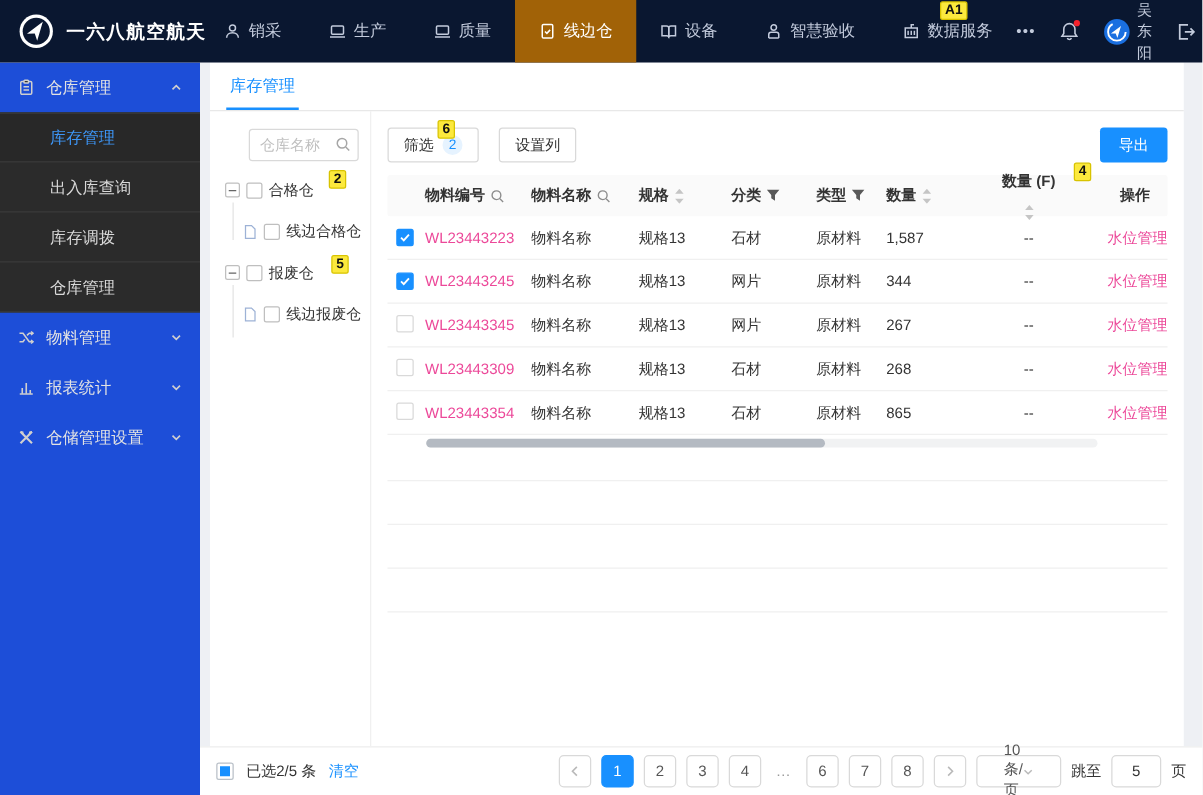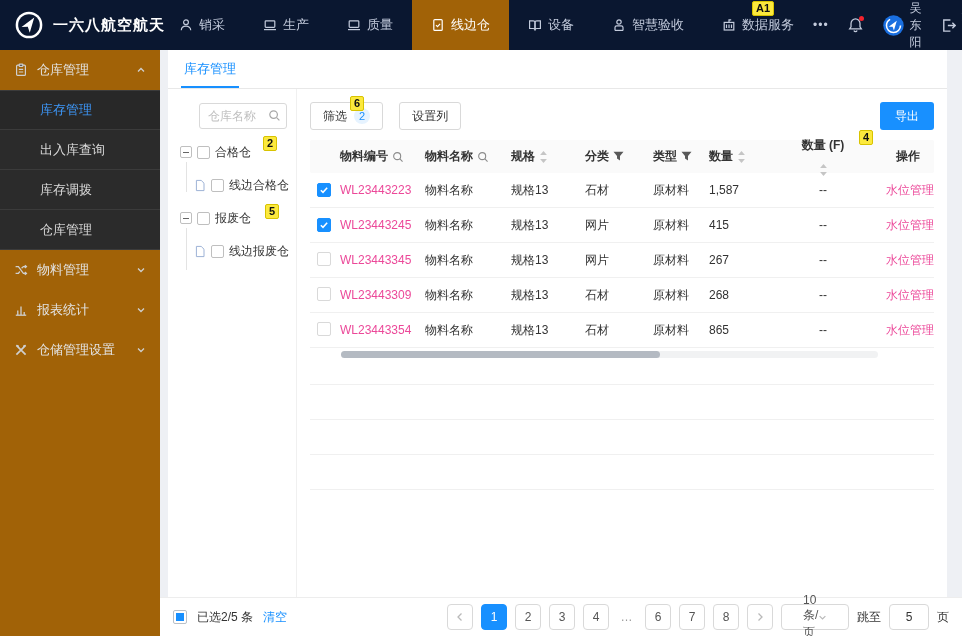--- a/index.html
+++ b/index.html
@@ -14,21 +14,21 @@
   .nav-item { display:flex; align-items:center; gap:6px; padding:0 19px; font-size:13px; cursor:pointer; white-space:nowrap; }
   .nav-item.active { background:#a16207; color:#fff; }
   .nav-right { margin-left:auto; display:flex; align-items:center; gap:19px; padding-right:34px; }
   .nav-more { font-size:12px; letter-spacing:1px; cursor:pointer; }
   .bell-wrap { position:relative; cursor:pointer; display:flex; }
   .bell-dot { position:absolute; right:-1px; top:-1px; width:5px; height:5px; border-radius:50%; background:#f5222d; }
   .user-wrap { display:flex; align-items:center; gap:5px; cursor:pointer; }
   .logout-wrap { display:flex; align-items:center; gap:6px; cursor:pointer; }
 
   
-  .sidebar { position:absolute; top:50px; left:0; bottom:0; width:160px; background:#a16207; z-index:4; }
+  .sidebar { position:absolute; top:50px; left:0; bottom:0; width:160px; background:#1d4ed8; z-index:4; }
   .side-item { height:40px; display:flex; align-items:center; gap:9px; padding:0 14px; color:#e3e3e3; font-size:13px; cursor:pointer; }
   .side-item .chev { margin-left:auto; display:flex; }
   .submenu { background:#2b2b2b; }
   .sub-item { height:40px; display:flex; align-items:center; padding-left:40px; border-bottom:1px solid #3b3b3b; color:#d9d9d9; font-size:13px; cursor:pointer; }
   .submenu .sub-item:first-child { border-top:1px solid #3b3b3b; }
   .sub-item.active { color:#3d96f7; background:#282828; }
 
   
   .right-strip { position:absolute; top:50px; right:0; width:15px; bottom:39px; background:#eef0f4; }
   .content-card { position:absolute; left:168px; top:50px; width:779px; bottom:39px; background:#fff; }
@@ -456,21 +456,21 @@
           <div class="c-cb"><span class="checkbox checked">
                 <svg width="10" height="10" viewBox="0 0 12 12" fill="none" stroke="#fff" stroke-width="1.8">
                   <path d="M2.2 6.2l2.6 2.6 5-5.6"></path>
                 </svg>
               </span></div>
           <div class="c-code"><span class="link">WL23443245</span></div>
           <div class="c-name">物料名称</div>
           <div class="c-spec">规格13</div>
           <div class="c-cat">网片</div>
           <div class="c-type">原材料</div>
-          <div class="c-qty">415</div>
+          <div class="c-qty">344</div>
           <div class="c-qtyf">--</div>
           <div class="c-act"><span class="link">水位管理</span></div>
         </div>
 
         <div class="trow">
           <div class="c-cb"><span class="checkbox"></span></div>
           <div class="c-code"><span class="link">WL23443345</span></div>
           <div class="c-name">物料名称</div>
           <div class="c-spec">规格13</div>
           <div class="c-cat">网片</div>

